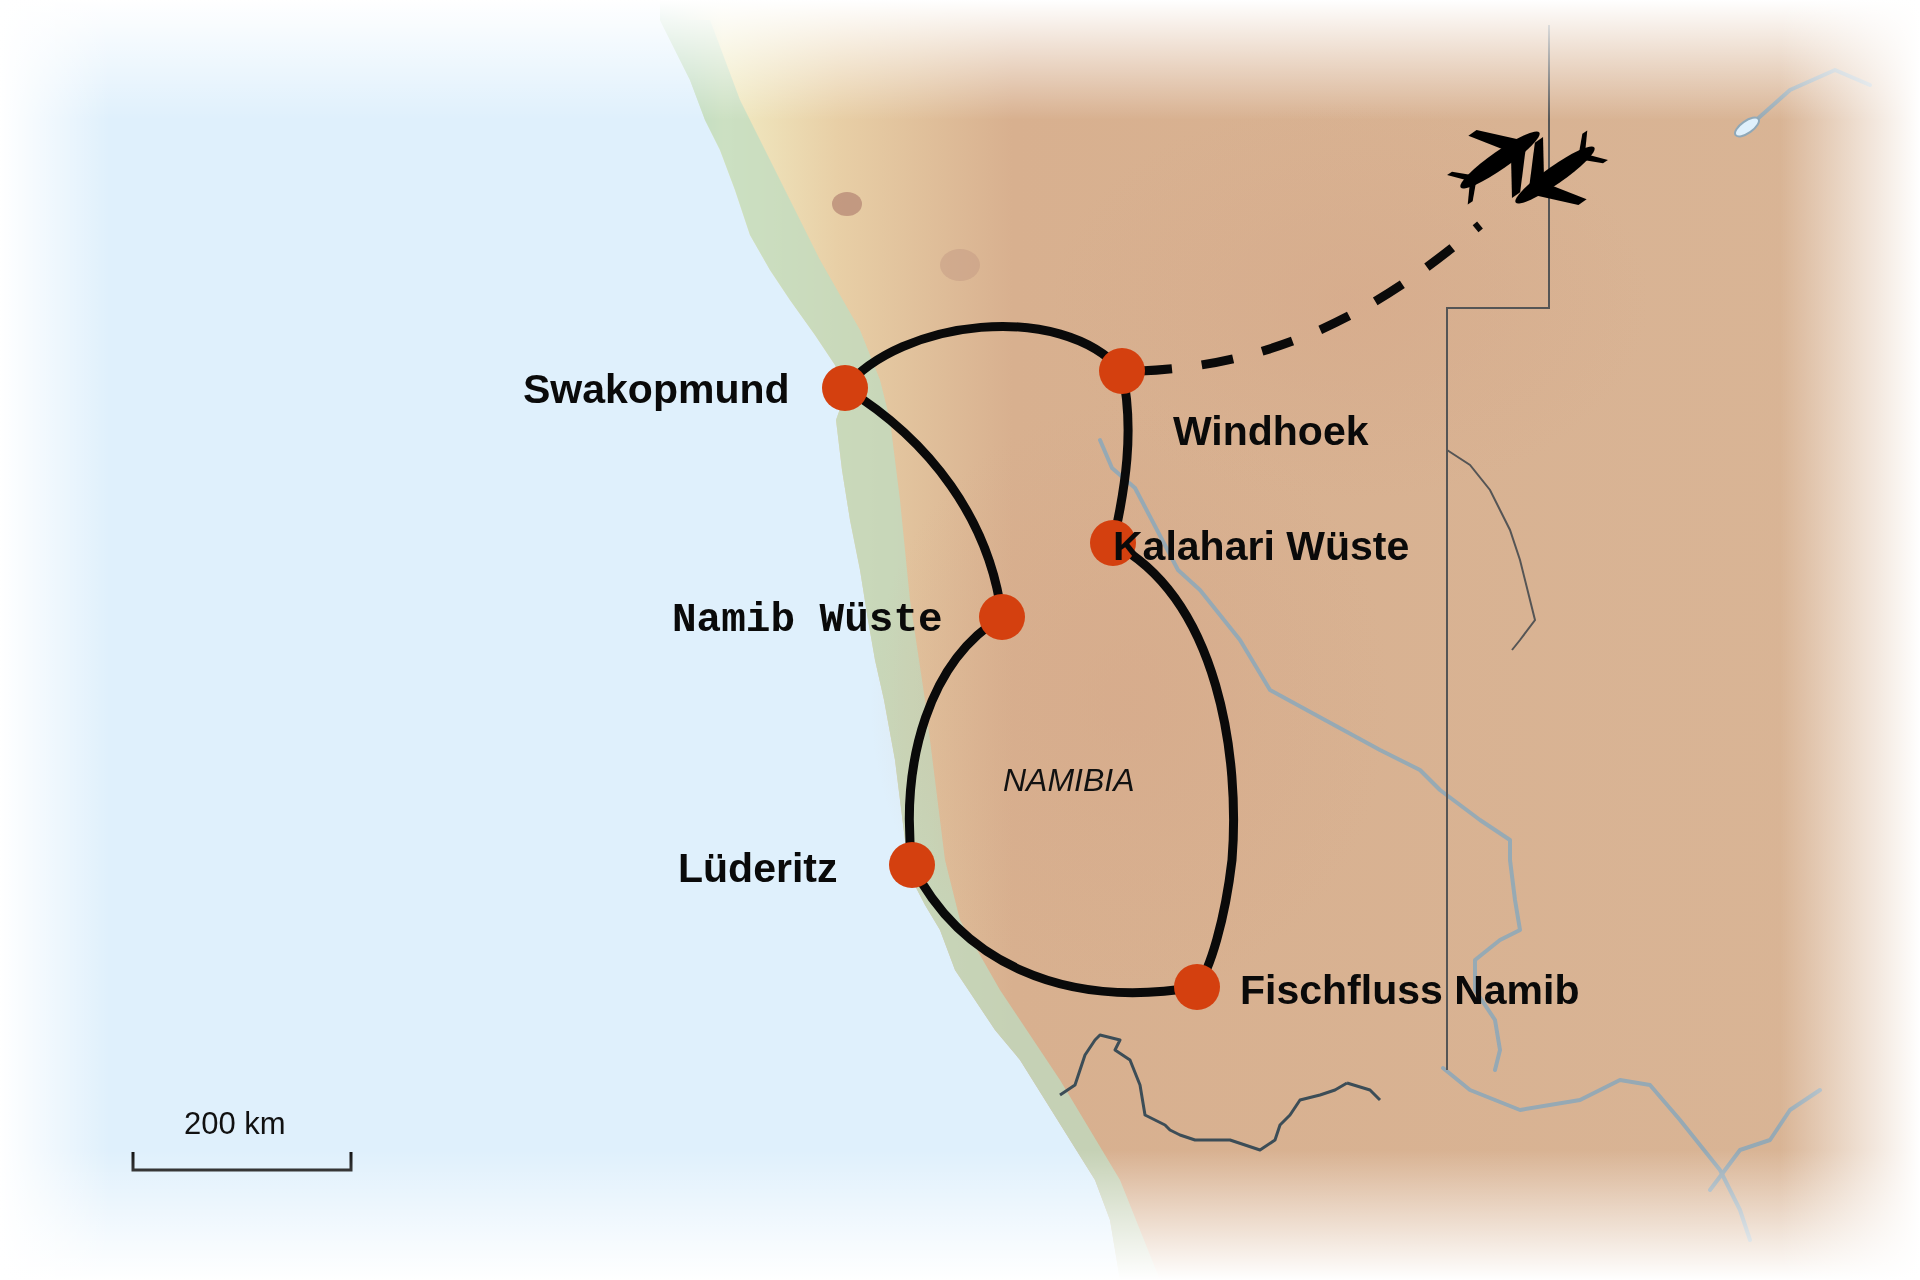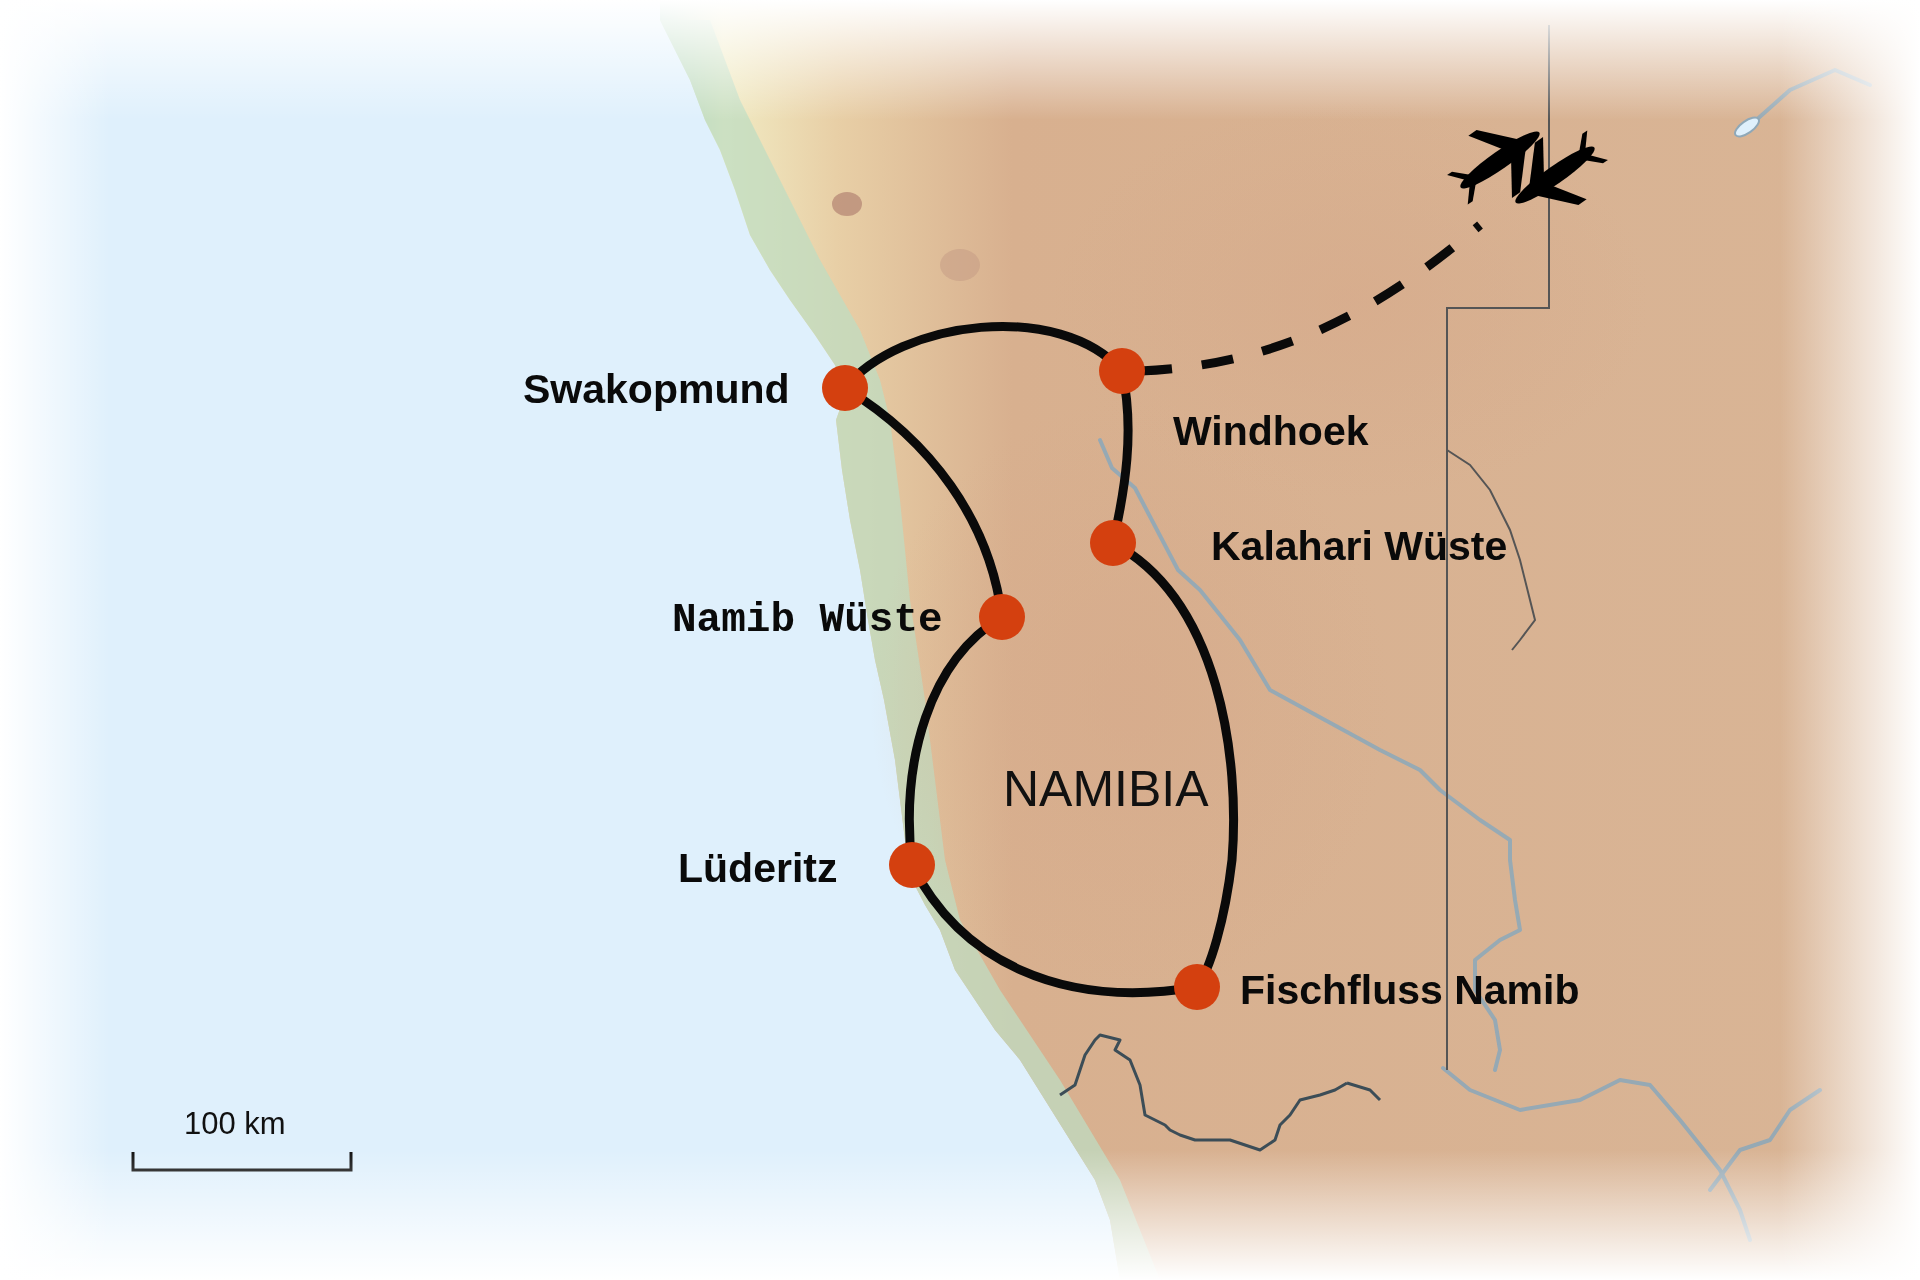--- a/index.html
+++ b/index.html
@@ -1,19 +1,19 @@
 <!DOCTYPE html>
 <html><head>
 <meta charset="utf-8">
 <style>
   html, body { margin:0; padding:0; background:#ffffff; }
   body { width:1920px; height:1280px; position:relative; overflow:hidden; font-family:"Liberation Sans", sans-serif; }
   #map { position:absolute; left:0; top:0; width:1920px; height:1280px; }
   .label { position:absolute; font-family:"Liberation Sans", sans-serif; font-weight:700; color:#0a0a0a; font-size:41px; line-height:1; white-space:nowrap; }
-  .country { position:absolute; font-family:"Liberation Sans", sans-serif; font-weight:400; color:#111; font-size:50px; line-height:1; white-space:nowrap; }
+  .country { position:absolute; font-family:"Liberation Sans", sans-serif; font-weight:400; color:#111; font-size:32px; line-height:1; white-space:nowrap;font-style:italic; }
   .scale-text { position:absolute; font-family:"Liberation Sans", sans-serif; font-size:31px; color:#111; line-height:1; white-space:nowrap; }
 </style>
 </head>
 <body>
 
 <svg id="map" viewBox="0 0 1920 1280" xmlns="http://www.w3.org/2000/svg">
   <defs>
     <linearGradient id="landGrad" x1="0" y1="0" x2="1" y2="0">
       <stop offset="0" stop-color="#a9d3c0"></stop>
       <stop offset="0.05" stop-color="#f1ebc3"></stop>
@@ -111,20 +111,20 @@
   </g>
 
   <rect x="0" y="0" width="1920" height="120" fill="url(#fadeTop)"></rect>
   <rect x="0" y="1150" width="1920" height="130" fill="url(#fadeBottom)"></rect>
   <rect x="0" y="0" width="110" height="1280" fill="url(#fadeLeft)"></rect>
   <rect x="1780" y="0" width="140" height="1280" fill="url(#fadeRight)"></rect>
 </svg>
 
 <div class="label" style="left:523px; top:369px;text-align:center;">Swakopmund</div>
 <div class="label" style="left:1165px; top:411px;margin-left:8px;">Windhoek</div>
-<div class="label" style="left:1211px; top:526px;">Kalahari Wüste</div>
+<div class="label" style="left:1113px; top:526px;">Kalahari Wüste</div>
 <div class="label" style="left:672px; top:600px;font-family:Liberation Mono, monospace;">Namib Wüste</div>
 <div class="label" style="left:678px; top:848px;">Lüderitz</div>
 <div class="label" style="left:1240px; top:970px;">Fischfluss Namib</div>
 
 <div class="country" style="left:1003px; top:764px;">NAMIBIA</div>
 
-<div class="scale-text" style="left:184px; top:1108px;">100 km</div>
+<div class="scale-text" style="left:184px; top:1108px;">200 km</div>
 
 </body></html>

